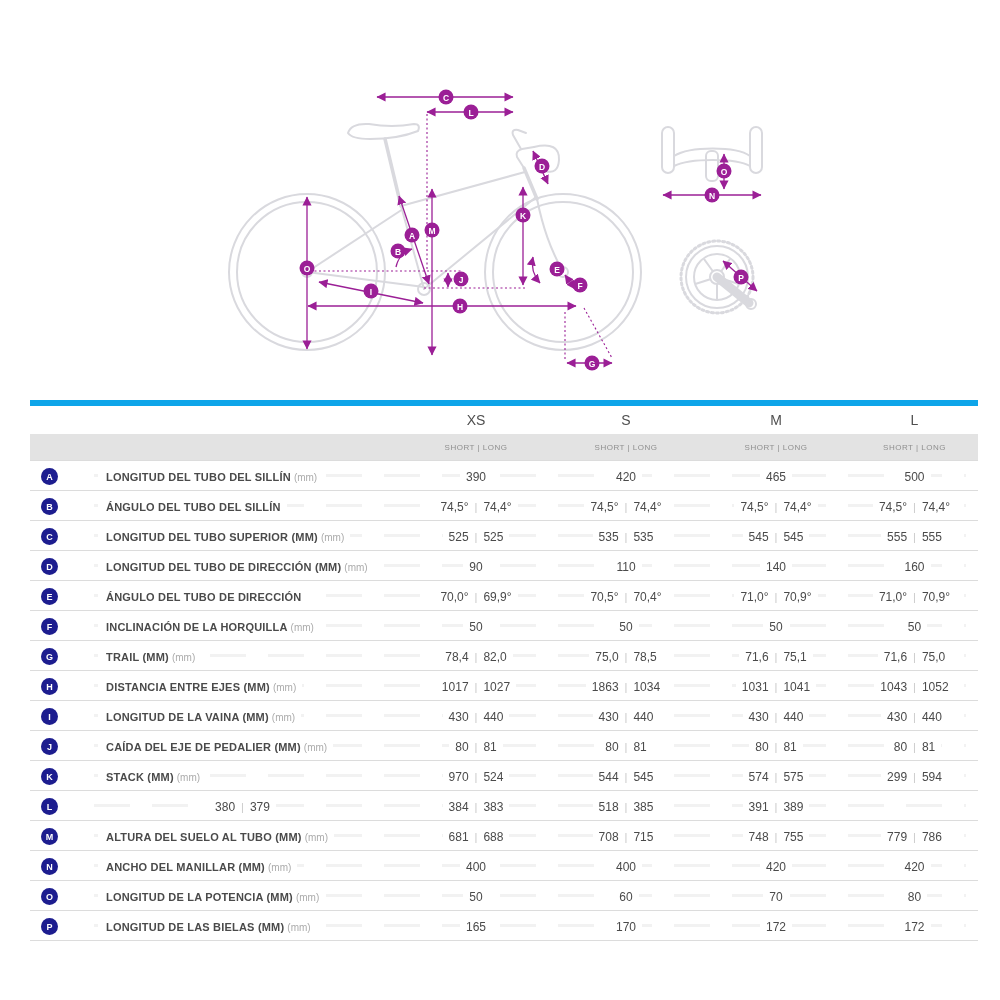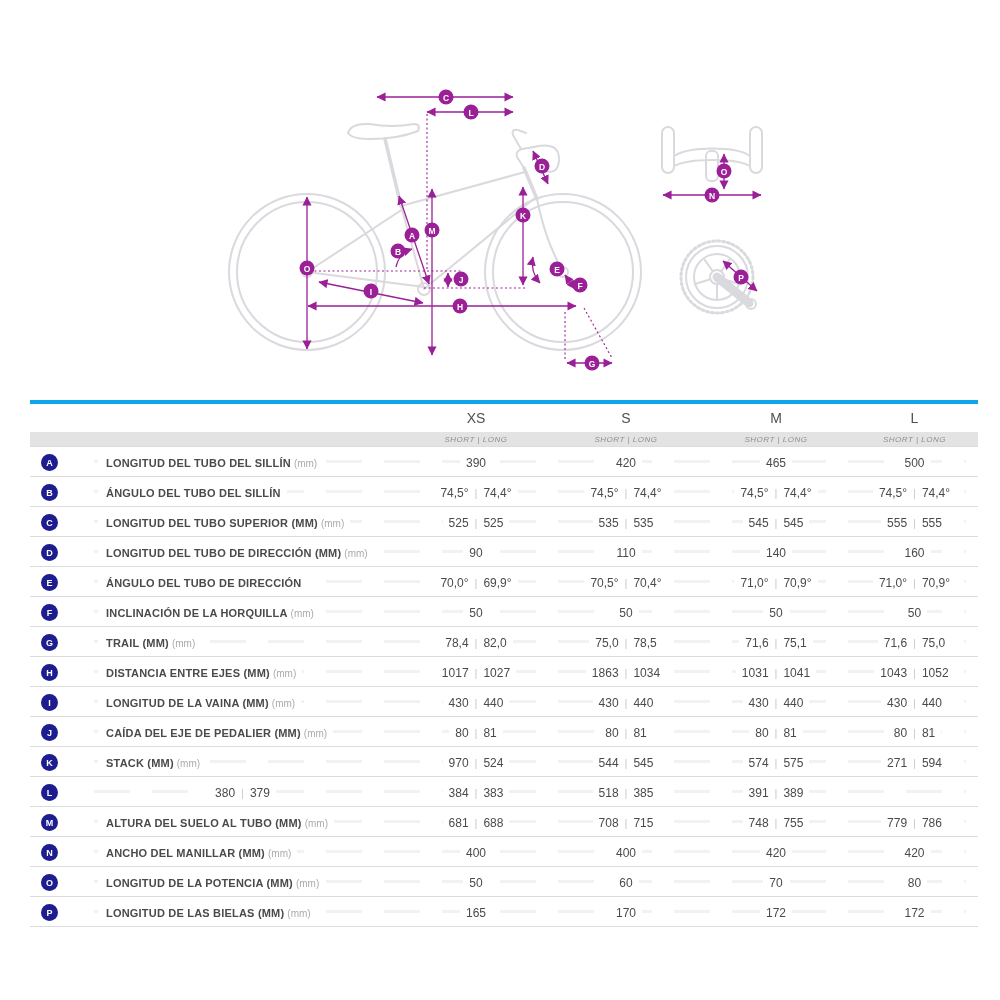--- a/index.html
+++ b/index.html
@@ -21,23 +21,23 @@
   .bike .arm{stroke-width:9;}
   .dim{stroke:var(--accent);stroke-width:1.3;fill:none;}
   .dimd{stroke:var(--accent);stroke-width:1.1;fill:none;stroke-dasharray:2 2.5;}
   .arrhead{fill:var(--accent);}
   .badgec{fill:var(--accent);stroke:none;}
   .badget{fill:#fff;font:700 8.5px "Liberation Sans",sans-serif;text-anchor:middle;dominant-baseline:central;}
 
   
   .table-wrap{position:absolute;left:30px;top:400px;width:948px;border-bottom:1px solid var(--rowborder);}
   .thead-row,.band-row,.trow{display:grid;grid-template-columns:54px 317px 150px 150px 150px 127px;align-items:center;}
-  .thead-row{height:28px;border-top:4px solid #0ea5e9;}
+  .thead-row{height:28px;border-top:6px solid #0ea5e9;}
   .size-h{font-size:14px;color:#4f4f4f;text-align:center;}
-  .band-row{height:14px;background:var(--bandbg);font-style:italic;}
+  .band-row{height:26px;background:var(--bandbg);}
   .band-cell{font-size:8px;color:#8f8f8f;text-align:center;letter-spacing:.5px;}
   .trow{height:29px;border-top:1px solid var(--rowborder);position:relative;background:#fff;}
   .trow::before{content:"";position:absolute;left:64px;right:12px;top:13px;height:3px;
     background:repeating-linear-gradient(90deg,#f2f2f2 0 36px,transparent 36px 58px);}
   .cell{position:relative;}
   .badge-cell{padding-left:11px;}
   .lbadge{width:17px;height:17px;border-radius:50%;background:var(--navy);color:#fff;
     font-size:9px;font-weight:700;display:inline-flex;align-items:center;justify-content:center;}
   .label-cell{padding-left:14px;white-space:nowrap;}
   .labelwrap{background:#fff;padding:2px 6px 2px 0;display:inline-block;}
@@ -294,21 +294,21 @@
           <div class="cell val-cell"><span class="valwrap"><span class="val">80</span><span class="vsep">|</span><span class="val">81</span></span></div>
           <div class="cell val-cell"><span class="valwrap"><span class="val">80</span><span class="vsep">|</span><span class="val">81</span></span></div>
           <div class="cell val-cell"><span class="valwrap"><span class="val">80</span><span class="vsep">|</span><span class="val">81</span></span></div>
         </div>
         <div class="trow">
           <div class="cell badge-cell"><span class="lbadge">K</span></div>
           <div class="cell label-cell"><span class="labelwrap"><span class="rlabel">STACK (MM)</span><span class="runit">(mm)</span></span></div>
           <div class="cell val-cell"><span class="valwrap"><span class="val">970</span><span class="vsep">|</span><span class="val">524</span></span></div>
           <div class="cell val-cell"><span class="valwrap"><span class="val">544</span><span class="vsep">|</span><span class="val">545</span></span></div>
           <div class="cell val-cell"><span class="valwrap"><span class="val">574</span><span class="vsep">|</span><span class="val">575</span></span></div>
-          <div class="cell val-cell"><span class="valwrap"><span class="val">271</span><span class="vsep">|</span><span class="val">594</span></span></div>
+          <div class="cell val-cell"><span class="valwrap"><span class="val">299</span><span class="vsep">|</span><span class="val">594</span></span></div>
         </div>
         <div class="trow">
           <div class="cell badge-cell"><span class="lbadge">L</span></div>
           <div class="cell val-cell"><span class="valwrap"><span class="val">380</span><span class="vsep">|</span><span class="val">379</span></span></div>
           <div class="cell val-cell"><span class="valwrap"><span class="val">384</span><span class="vsep">|</span><span class="val">383</span></span></div>
           <div class="cell val-cell"><span class="valwrap"><span class="val">518</span><span class="vsep">|</span><span class="val">385</span></span></div>
           <div class="cell val-cell"><span class="valwrap"><span class="val">391</span><span class="vsep">|</span><span class="val">389</span></span></div>
         </div>
         <div class="trow">
           <div class="cell badge-cell"><span class="lbadge">M</span></div>

